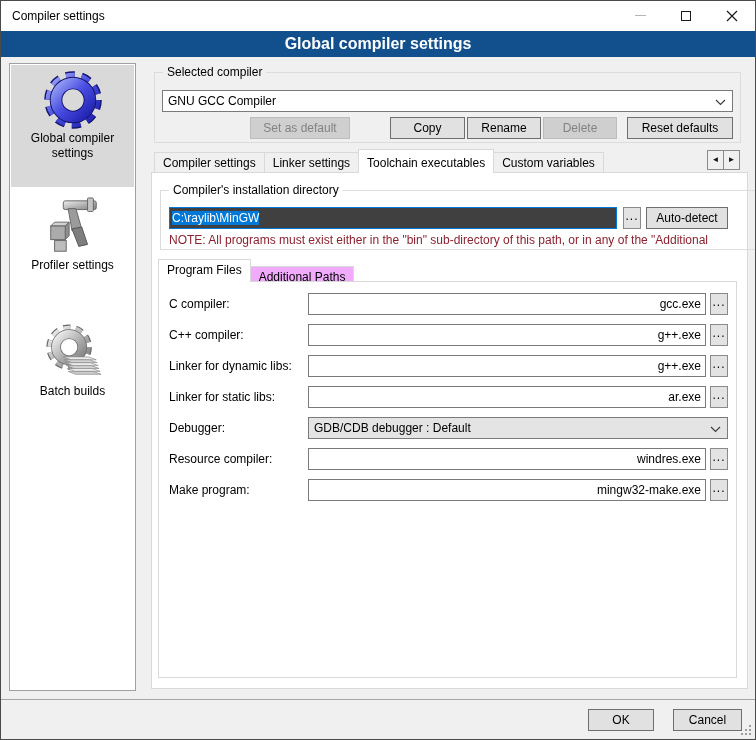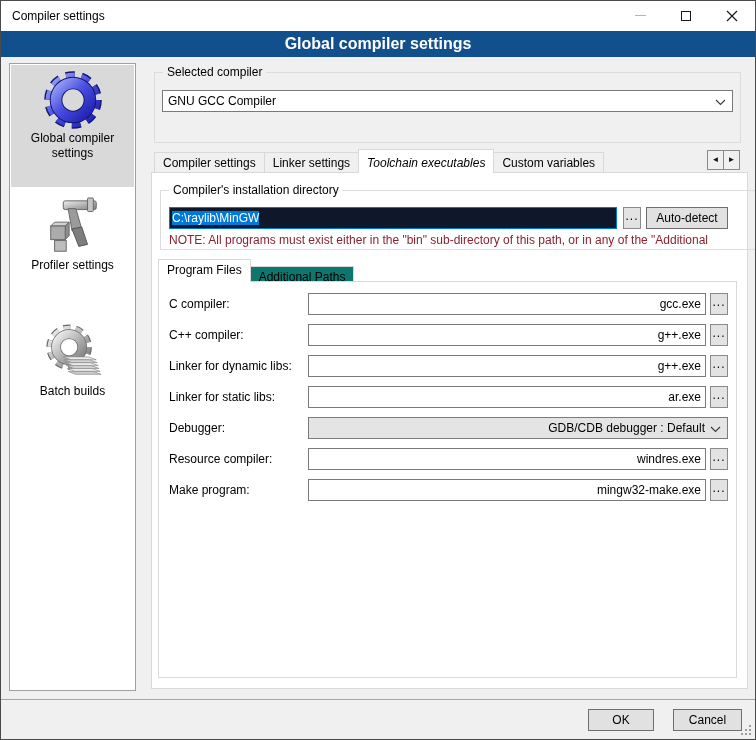--- a/index.html
+++ b/index.html
@@ -33,39 +33,39 @@
   
   .btn { display:inline-block; background:#e1e1e1; border:1px solid #6e6e6e; text-align:center; font-size:12px;
          font-family:inherit; color:#000; cursor:default; line-height:20px; height:22px; }
   .btn.disabled { background:#cfcfcf; border-color:#bcbcbc; color:#838383; }
   .txt { background:#fff; border:1px solid #7a7a7a; height:22px; font-family:inherit; font-size:12px; padding:0 4px; color:#000; }
   .combo { background:#fff; border:1px solid #7a7a7a; height:22px; line-height:20px; padding:0 22px 0 5px; position:relative; white-space:nowrap; overflow:hidden; cursor:default; }
   .combo.gray { background:#e4e4e4; }
   .combo .chev { position:absolute; right:6px; top:8px; }
   .browse { position:absolute; width:18px; height:22px; background:#e3e3e3; border:1px solid #8a8a8a; line-height:16px; text-align:center; font-size:12px; letter-spacing:1px; cursor:default; }
   
-  .dirinput { position:absolute; background:#0f172a; border:1px solid #0078d7; height:22px; line-height:20px; padding:0 2px; overflow:hidden; white-space:nowrap; }
+  .dirinput { position:absolute; background:#404040; border:1px solid #0078d7; height:22px; line-height:20px; padding:0 2px; overflow:hidden; white-space:nowrap; }
   .dirinput .sel { background:#0078d7; color:#fff; }
   
   .tabs-row { position:absolute; display:flex; align-items:flex-end; overflow:hidden; z-index:3; }
   .tab { height:21px; padding:3px 8px 0; background:#f0f0f0; border:1px solid #d9d9d9; margin-right:-1px; white-space:nowrap; cursor:default; }
-  .tab.active { height:24px; padding-top:6px; background:#fff; border-bottom:none; position:relative; z-index:4;font-style:italic; }
-  .itab { height:16px; padding:3px 8px 0; background:#0f766e; border:1px solid #d9d9d9; margin-right:-1px; white-space:nowrap; cursor:default; }
+  .tab.active { height:24px; padding-top:6px; background:#fff; border-bottom:none; position:relative; z-index:4; }
+  .itab { height:16px; padding:3px 8px 0; background:#f0abfc; border:1px solid #d9d9d9; margin-right:-1px; white-space:nowrap; cursor:default; }
   .itab.active { height:23px; background:#fff; border-bottom:none; position:relative; z-index:4; }
   .tab-arrows { position:absolute; left:706px; top:149px; display:flex; z-index:5; }
   .arrow-btn { width:17px; height:20px; background:#f0f0f0; border:1px solid #8a8a8a; font-size:8px; line-height:18px; text-align:center; color:#111; margin-right:-1px; cursor:default; }
   
   .outer-page { position:absolute; left:150px; top:171px; width:597px; height:517px; background:#fff; border:1px solid #d9d9d9; z-index:1; }
   .inner-page { position:absolute; left:6px; top:108px; width:579px; height:397px; background:#fff; border:1px solid #d9d9d9; }
   .note { position:absolute; left:8px; top:42px; right:2px; white-space:nowrap; overflow:hidden; color:#8B2230; }
   
   .row { position:absolute; left:0; width:100%; height:22px; }
   .row .lbl { position:absolute; left:10px; line-height:22px; white-space:nowrap; }
   .row .txt { position:absolute; left:149px; width:398px;text-align:right; }
-  .row .combo { position:absolute; left:149px; width:420px;text-align:right; }
+  .row .combo { position:absolute; left:149px; width:420px; }
   .row .browse { left:551px; }
   
   .footer-divider { position:absolute; left:0; top:698px; width:754px; border-top:1px solid #a5a5a5; }
   .btn-ok { position:absolute; left:587px; top:708px; width:66px; }
   .btn-cancel { position:absolute; left:672px; top:708px; width:69px; }
   .grip { position:absolute; right:3px; bottom:3px; }
 </style>
 </head>
 <body>
 
@@ -147,20 +147,27 @@
   </div>
 
   <div class="grp" style="left:153px; top:71px; width:587px; height:71px;">
     <span class="grp-label on-gray">Selected compiler</span>
     <div class="combo" style="position:absolute; left:7px; top:17px; width:571px;">
       <span>GNU GCC Compiler</span>
       <svg class="chev" width="11" height="7" viewBox="0 0 11 7">
         <path d="M1 1 L5.5 5.5 L10 1" stroke="#3c3c3c" stroke-width="1.2" fill="none"></path>
       </svg>
     </div>
+    <div style="position:absolute; top:44px; right:7px; display:flex;">
+      <button class="btn disabled" style="width:100px; margin-right:40px;">Set as default</button>
+      <button class="btn" style="width:75px; margin-right:2px;">Copy</button>
+      <button class="btn" style="width:74px; margin-right:2px;">Rename</button>
+      <button class="btn disabled" style="width:74px; margin-right:10px;">Delete</button>
+      <button class="btn" style="width:106px;">Reset defaults</button>
+    </div>
   </div>
 
   <div class="tabs-row" style="left:153px; top:148px; width:553px; height:24px;">
     <div class="tab">Compiler settings</div>
     <div class="tab">Linker settings</div>
     <div class="tab active">Toolchain executables</div>
     <div class="tab">Custom variables</div>
 
   </div>
   <div class="tab-arrows">

